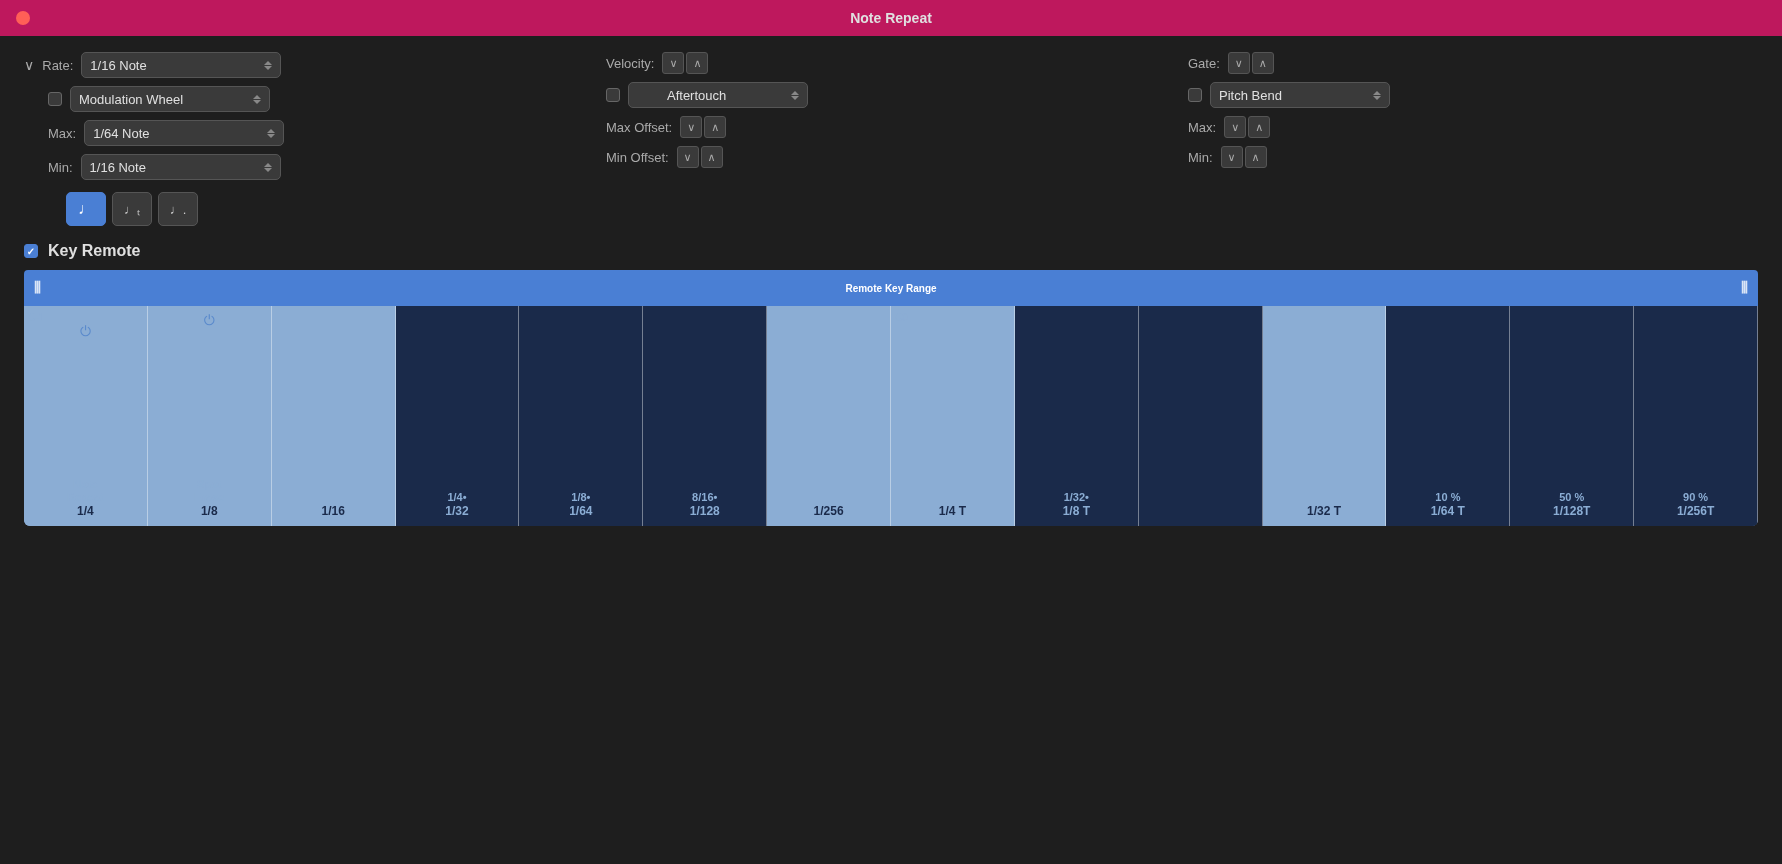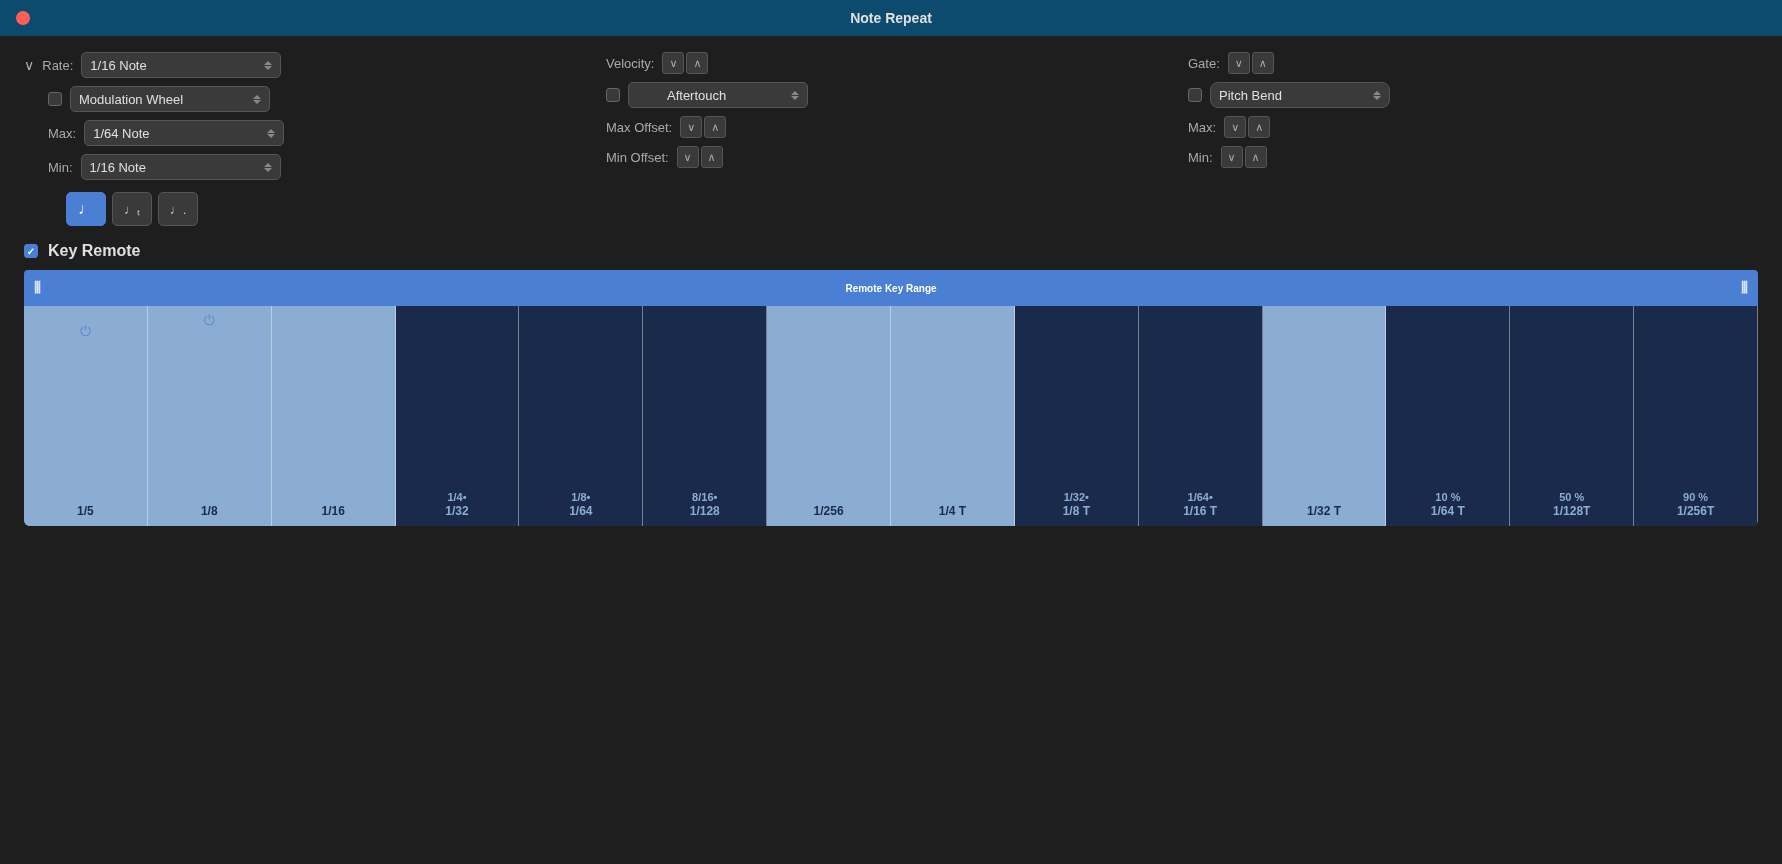--- a/index.html
+++ b/index.html
@@ -11,21 +11,21 @@
       min-height: 864px;
       overflow: hidden;
     }
 
     .title-bar {
       display: flex;
       align-items: center;
       justify-content: center;
       padding: 8px 16px;
       position: relative;
-      background: #0c4a6e;
+      background: #be185d;
       height: 36px;
     }
     .close-btn {
       position: absolute;
       left: 16px;
       width: 14px;
       height: 14px;
       background: #ff5f57;
       border-radius: 50%;
       border: none;
@@ -139,21 +139,20 @@
 
     .modulation-select {
       min-width: 200px;
     }
     .aftertouch-select {
       min-width: 180px;
       padding-left: 38px;
     }
     .pitchbend-select {
       min-width: 180px;
-      border-radius: 8px;
     }
     .rate-select {
       min-width: 200px;
       gap: 38px;
     }
 
     
     .note-btns {
       display: flex;
       gap: 6px;
@@ -469,21 +468,21 @@
     <div class="keyboard-container">
       <div class="keys-row">
 
         <div class="wkey">
           <div class="top-section">
             <span class="key-top-label">C-1</span>
             <span class="power-icon">⏻</span>
           </div>
           <div class="bottom-section">
             <span class="key-func-text">Note<br>Repeat</span>
-            <span class="key-bottom-text">1/5</span>
+            <span class="key-bottom-text">1/4</span>
           </div>
         </div>
 
         <div class="wkey" style="position:relative;">
           <div class="top-section">
             <span class="key-top-label"></span>
             <span class="power-icon">⏻</span>
           </div>
           <div class="bottom-section">
             <span class="key-func-text">Spot<br>Erase</span>
@@ -541,24 +540,20 @@
         <div class="wkey dk">
           <div class="top-section"></div>
           <div class="bottom-section">
             <span class="key-func-text">1/32•</span>
             <span class="key-bottom-text">1/8 T</span>
           </div>
         </div>
 
         <div class="wkey dk">
           <div class="top-section"></div>
-          <div class="bottom-section">
-            <span class="key-func-text">1/64•</span>
-            <span class="key-bottom-text">1/16 T</span>
-          </div>
         </div>
 
         <div class="wkey">
           <div class="top-section"></div>
           <div class="bottom-section">
             <span class="key-bottom-text">1/32 T</span>
           </div>
         </div>
 
         <div class="wkey dk">

